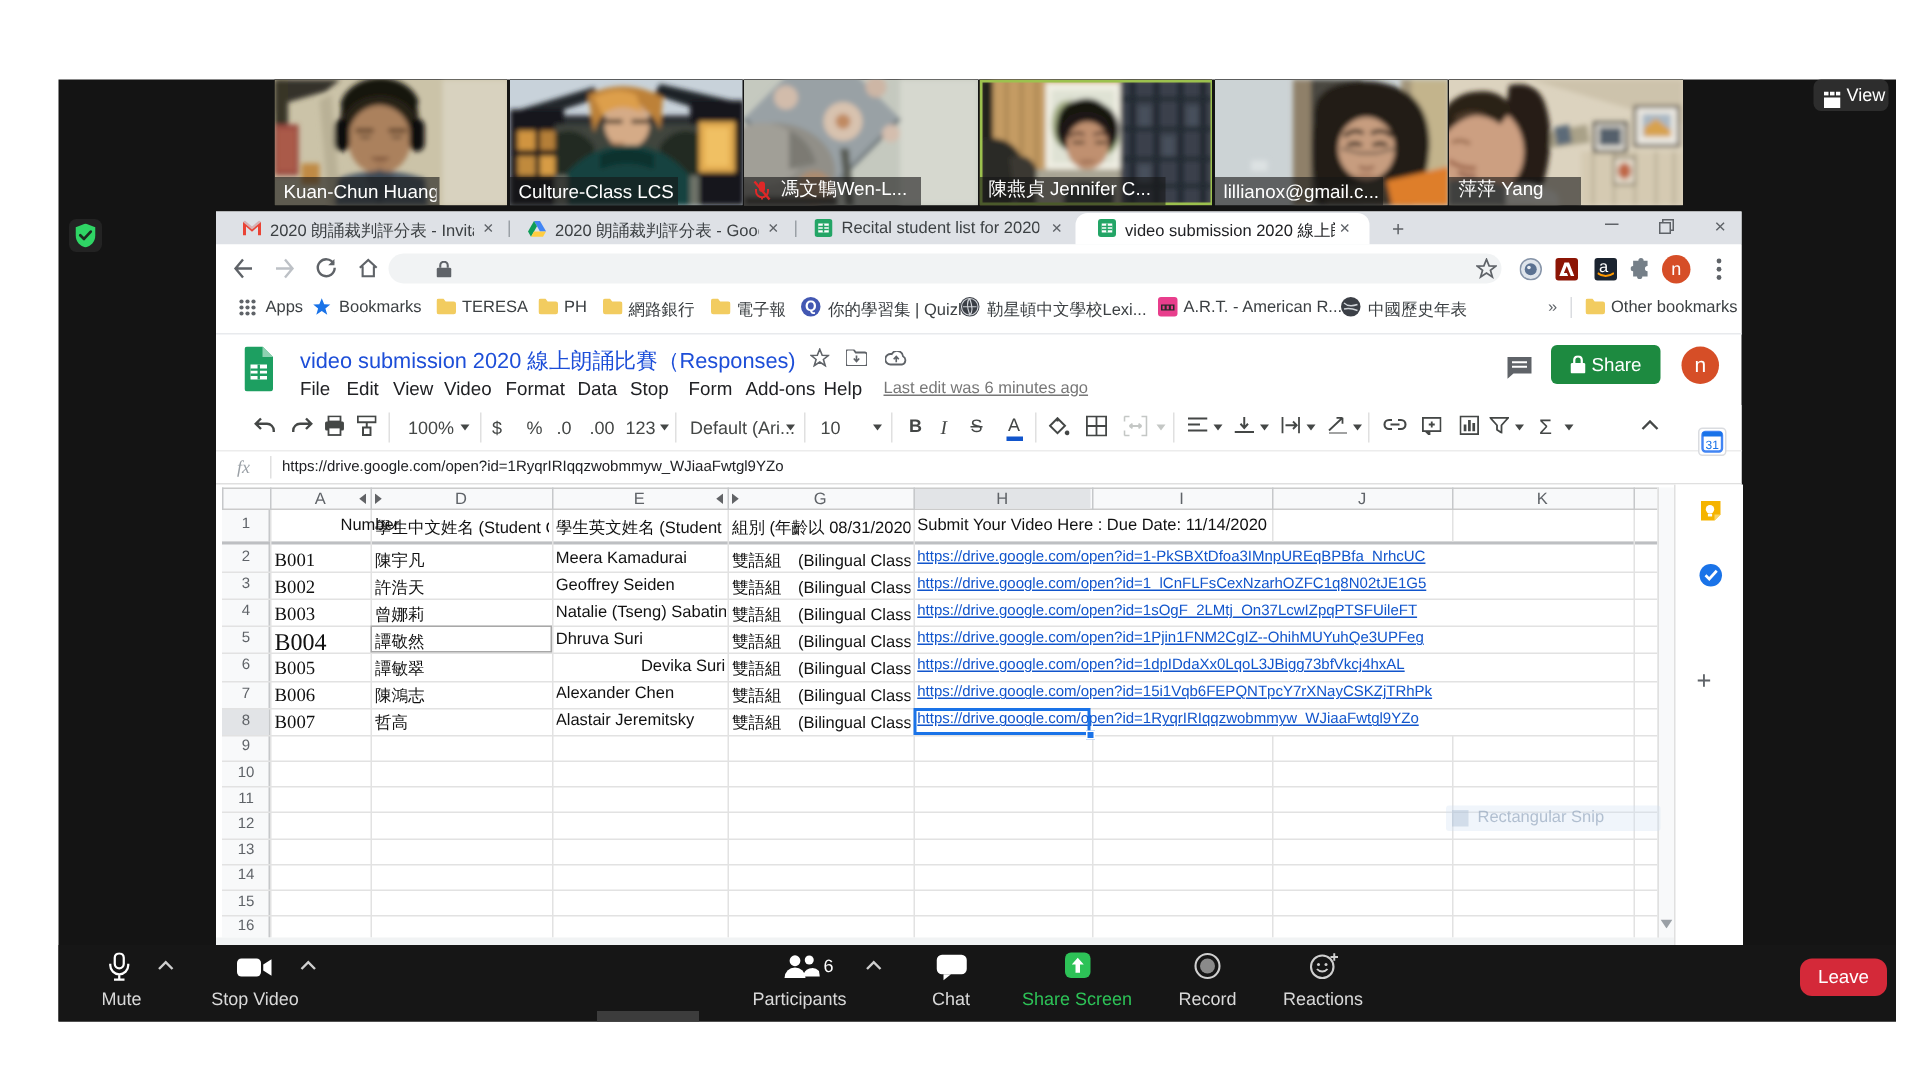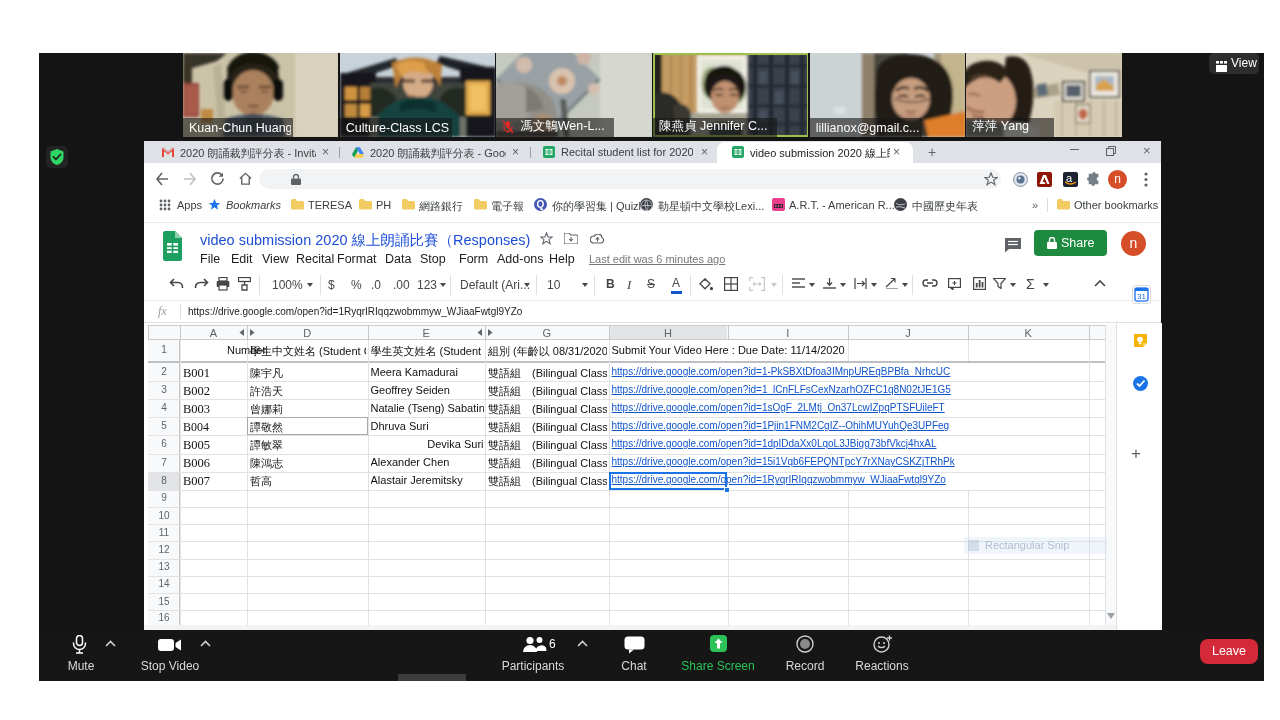--- a/index.html
+++ b/index.html
@@ -398,21 +398,21 @@
         <circle cx="10" cy="6" r="1.4"></circle>
         <circle cx="2" cy="10" r="1.4"></circle>
         <circle cx="6" cy="10" r="1.4"></circle>
         <circle cx="10" cy="10" r="1.4"></circle>
       </g>
     </svg>
   <div class="abs bkm" style="left:33px;top:58px;">Apps</div>
   <svg class="abs" style="left:64px;top:57px;" width="13" height="13" viewBox="0 0 16 16">
       <path d="M8 1 L10 6 L15 6.2 L11 9.4 L12.5 14.5 L8 11.5 L3.5 14.5 L5 9.4 L1 6.2 L6 6 Z" fill="#1a73e8"></path>
     </svg>
-  <div class="abs bkm" style="left:82px;top:58px;font-style:italic;">Bookmarks</div>
+  <div class="abs bkm" style="left:82px;top:58px;">Bookmarks</div>
   <svg class="abs fold" style="left:147px;top:58px;">
       <use href="#folder"></use>
     </svg>
   <div class="abs bkm" style="left:164px;top:58px;">TERESA</div>
   <svg class="abs fold" style="left:215px;top:58px;">
       <use href="#folder"></use>
     </svg>
   <div class="abs bkm" style="left:232px;top:58px;">PH</div>
   <svg class="abs fold" style="left:258px;top:58px;">
       <use href="#folder"></use>
@@ -466,21 +466,21 @@
       <path d="M0 1.5 a1.5 1.5 0 0 1 1.5-1.5 H5 l1.5 2 H12.5 a1.5 1.5 0 0 1 1.5 1.5 V9.5 a1.5 1.5 0 0 1-1.5 1.5 H1.5 A1.5 1.5 0 0 1 0 9.5 Z" fill="none" stroke="#5f6368" stroke-width="1.2"></path>
       <path d="M7 4 v4 M5.2 6 L7 8 L8.8 6" stroke="#5f6368" stroke-width="1.1" fill="none"></path>
     </svg>
   <svg class="abs" style="left:446px;top:93px;" width="15" height="10" viewBox="0 0 15 10">
       <path d="M4 9 a3.5 3.5 0 1 1 .5-6.9 A4 4 0 0 1 12 3.5 a3 3 0 0 1-.5 5.5 Z" fill="none" stroke="#5f6368" stroke-width="1.2"></path>
       <path d="M7.5 3.5 v4 M5.8 5.5 L7.5 3.6 L9.2 5.5" stroke="#5f6368" stroke-width="1.1" fill="none"></path>
     </svg>
   <div class="abs menu" style="left:56px;top:111px;">File</div>
   <div class="abs menu" style="left:87px;top:111px;">Edit</div>
   <div class="abs menu" style="left:118px;top:111px;">View</div>
-  <div class="abs menu" style="left:152px;top:111px;">Recital</div>
+  <div class="abs menu" style="left:152px;top:111px;">Video</div>
   <div class="abs menu" style="left:193px;top:111px;">Format</div>
   <div class="abs menu" style="left:241px;top:111px;">Data</div>
   <div class="abs menu" style="left:276px;top:111px;">Stop</div>
   <div class="abs menu" style="left:315px;top:111px;">Form</div>
   <div class="abs menu" style="left:353px;top:111px;">Add-ons</div>
   <div class="abs menu" style="left:405px;top:111px;">Help</div>
   <div class="abs" style="left:445px;top:112px;font-size:11px;color:#777;text-decoration:underline;">Last edit was 6 minutes ago</div>
 
   <svg class="abs" style="left:860px;top:96px;" width="18" height="16" viewBox="0 0 18 16">
       <path d="M1 1 H17 V12 H5 L1 15.5 Z" fill="#5f6368"></path>
@@ -699,21 +699,21 @@
   <div class="c" style="left:39px;top:242.9px;font-family:'Liberation Serif',serif;font-size:12.5px;">B002</div>
   <div class="c" style="left:106px;top:242.9px;">許浩天</div>
   <div class="c" style="left:226.5px;top:242.9px;width:113px;">Geoffrey Seiden</div>
   <div class="c" style="left:344px;top:242.9px;width:119px;">雙語組　(Bilingual Class (B</div>
   <div class="lnk" style="left:467.5px;top:242.9px;">https://drive.google.com/open?id=1_lCnFLFsCexNzarhOZFC1q8N02tJE1G5</div>
   <div class="c" style="left:39px;top:261.0px;font-family:'Liberation Serif',serif;font-size:12.5px;">B003</div>
   <div class="c" style="left:106px;top:261.0px;">曾娜莉</div>
   <div class="c" style="left:226.5px;top:261.0px;width:113px;">Natalie (Tseng) Sabatine</div>
   <div class="c" style="left:344px;top:261.0px;width:119px;">雙語組　(Bilingual Class (B</div>
   <div class="lnk" style="left:467.5px;top:261.0px;">https://drive.google.com/open?id=1sOgF_2LMtj_On37LcwIZpqPTSFUileFT</div>
-  <div class="c" style="left:39px;top:279.1px;font-family:'Liberation Serif',serif;font-size:12px;">B004</div>
+  <div class="c" style="left:39px;top:279.1px;font-family:'Liberation Serif',serif;font-size:16px;">B004</div>
   <div class="c" style="left:106px;top:279.1px;">譚敬然</div>
   <div class="c" style="left:226.5px;top:279.1px;width:113px;">Dhruva Suri</div>
   <div class="c" style="left:344px;top:279.1px;width:119px;">雙語組　(Bilingual Class (B</div>
   <div class="lnk" style="left:467.5px;top:279.1px;">https://drive.google.com/open?id=1Pjin1FNM2CgIZ--OhihMUYuhQe3UPFeg</div>
   <div class="c" style="left:39px;top:297.2px;font-family:'Liberation Serif',serif;font-size:12.5px;">B005</div>
   <div class="c" style="left:106px;top:297.2px;">譚敏翠</div>
   <div class="c" style="left:226.5px;top:297.2px;width:113px;text-align:right;">Devika Suri</div>
   <div class="c" style="left:344px;top:297.2px;width:119px;">雙語組　(Bilingual Class (B</div>
   <div class="lnk" style="left:467.5px;top:297.2px;">https://drive.google.com/open?id=1dpIDdaXx0LqoL3JBigg73bfVkcj4hxAL</div>
   <div class="c" style="left:39px;top:315.3px;font-family:'Liberation Serif',serif;font-size:12.5px;">B006</div>

